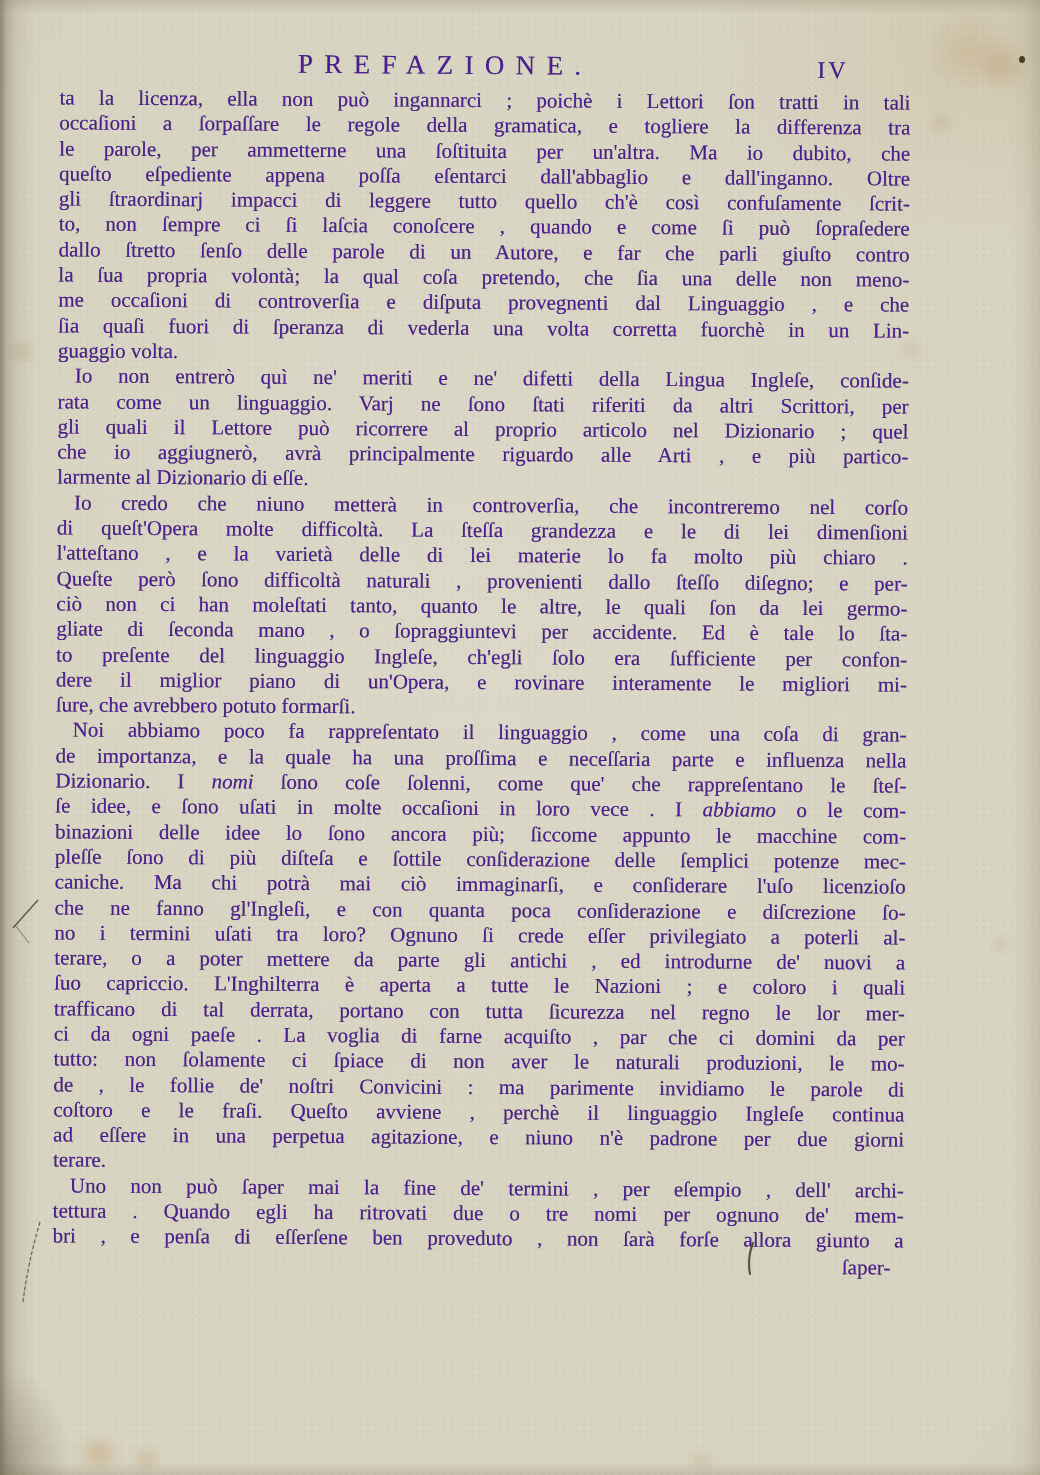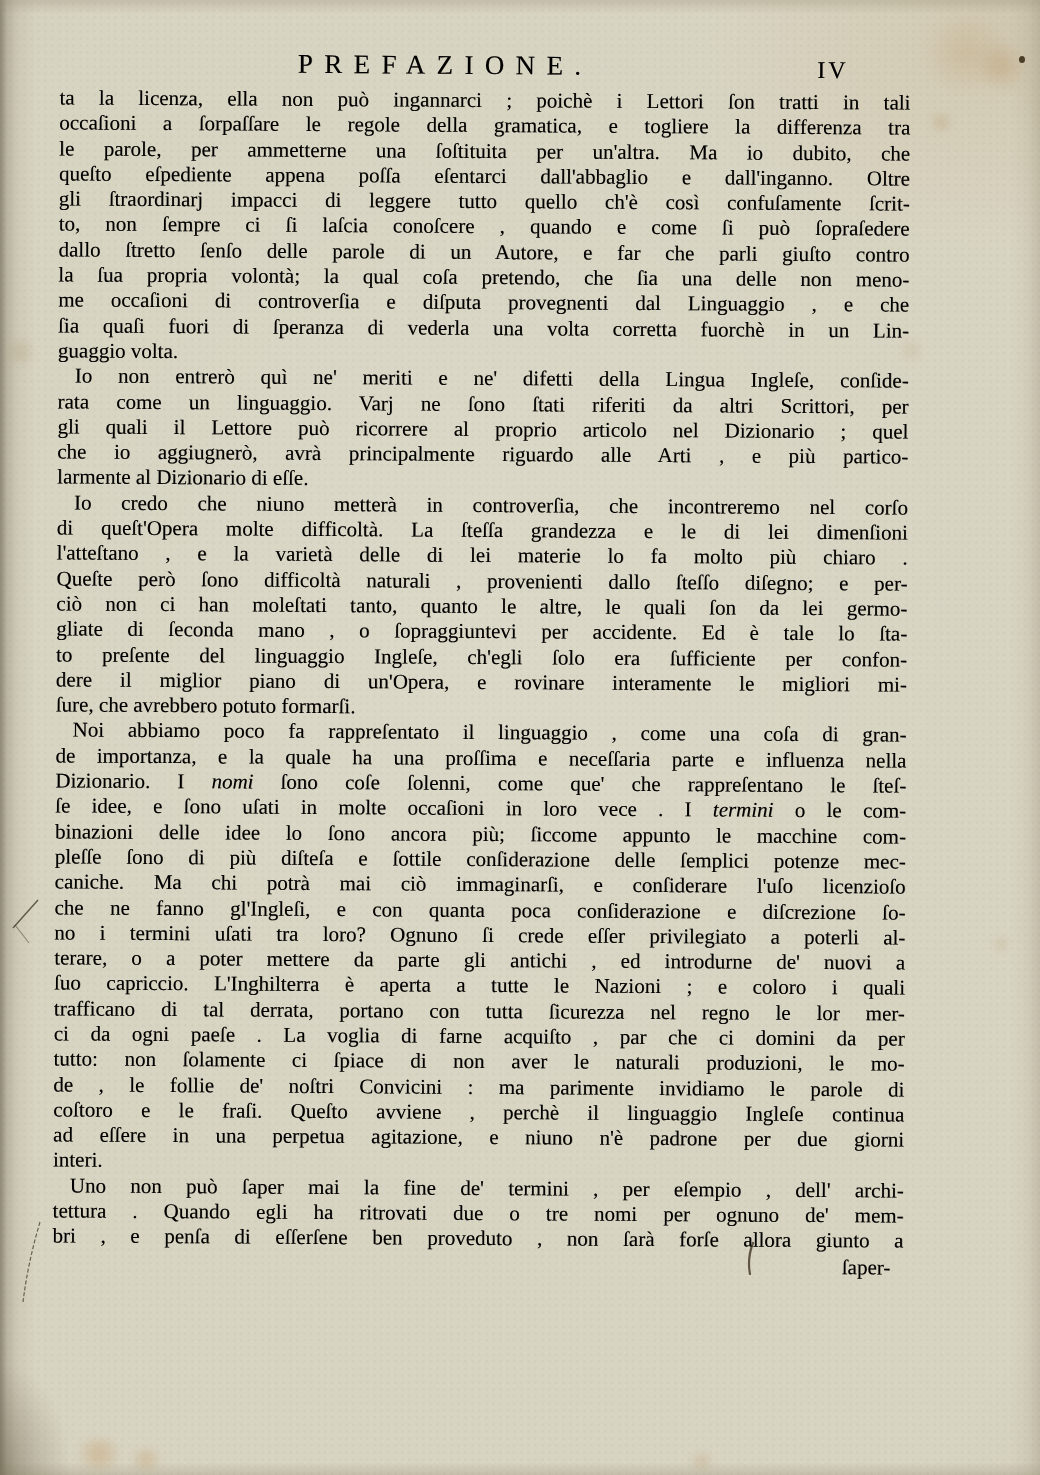--- a/index.html
+++ b/index.html
@@ -1,20 +1,20 @@
 <!DOCTYPE html>
 <html><head>
 <meta charset="utf-8">
 <style>
   html, body { margin:0; padding:0; }
   .page {
     position:relative; width:1040px; height:1475px; overflow:hidden;
     background-color:#d8d4c2;
     font-family:"Liberation Serif","DejaVu Serif",serif;
-    color:#000000;
+    color:#4c1d95;
   }
   .layer { position:absolute; inset:0; pointer-events:none; }
   .grain {
     background-image:
       radial-gradient(rgba(120,110,88,0.06) 1px, transparent 1.6px),
       radial-gradient(rgba(255,255,255,0.05) 1px, transparent 1.6px);
     background-size:7px 7px, 11px 11px;
     background-position:0 0, 3px 5px;
   }
   .vignette {
@@ -146,35 +146,35 @@
         <div class="line"><span>l'atteſtano , e la varietà delle di lei materie lo fa molto più chiaro .</span></div>
         <div class="line"><span>Queſte però ſono difficoltà naturali , provenienti dallo ſteſſo diſegno; e per-</span></div>
         <div class="line"><span>ciò non ci han moleſtati tanto, quanto le altre, le quali ſon da lei germo-</span></div>
         <div class="line"><span>gliate di ſeconda mano , o ſopraggiuntevi per accidente. Ed è tale lo ſta-</span></div>
         <div class="line"><span>to preſente del linguaggio Ingleſe, ch'egli ſolo era ſufficiente per confon-</span></div>
         <div class="line"><span>dere il miglior piano di un'Opera, e rovinare interamente le migliori mi-</span></div>
         <div class="line endpara"><span>ſure, che avrebbero potuto formarſi.</span></div>
         <div class="line indent"><span>Noi abbiamo poco fa rappreſentato il linguaggio , come una coſa di gran-</span></div>
         <div class="line"><span>de importanza, e la quale ha una proſſima e neceſſaria parte e influenza nella</span></div>
         <div class="line"><span>Dizionario. I </span><i>nomi</i><span> ſono coſe ſolenni, come que' che rappreſentano le ſteſ-</span></div>
-        <div class="line"><span>ſe idee, e ſono uſati in molte occaſioni in loro vece . I </span><i>termini</i><span> o le com-</span></div>
+        <div class="line"><span>ſe idee, e ſono uſati in molte occaſioni in loro vece . I </span><i>abbiamo</i><span> o le com-</span></div>
         <div class="line"><span>binazioni delle idee lo ſono ancora più; ſiccome appunto le macchine com-</span></div>
         <div class="line"><span>pleſſe ſono di più diſteſa e ſottile conſiderazione delle ſemplici potenze mec-</span></div>
         <div class="line"><span>caniche. Ma chi potrà mai ciò immaginarſi, e conſiderare l'uſo licenzioſo</span></div>
         <div class="line"><span>che ne fanno gl'Ingleſi, e con quanta poca conſiderazione e diſcrezione ſo-</span></div>
         <div class="line"><span>no i termini uſati tra loro? Ognuno ſi crede eſſer privilegiato a poterli al-</span></div>
         <div class="line"><span>terare, o a poter mettere da parte gli antichi , ed introdurne de' nuovi a</span></div>
         <div class="line"><span>ſuo capriccio. L'Inghilterra è aperta a tutte le Nazioni ; e coloro i quali</span></div>
         <div class="line"><span>trafficano di tal derrata, portano con tutta ſicurezza nel regno le lor mer-</span></div>
         <div class="line"><span>ci da ogni paeſe . La voglia di farne acquiſto , par che ci domini da per</span></div>
         <div class="line"><span>tutto: non ſolamente ci ſpiace di non aver le naturali produzioni, le mo-</span></div>
         <div class="line"><span>de , le follie de' noſtri Convicini : ma parimente invidiamo le parole di</span></div>
         <div class="line"><span>coſtoro e le fraſi. Queſto avviene , perchè il linguaggio Ingleſe continua</span></div>
         <div class="line"><span>ad eſſere in una perpetua agitazione, e niuno n'è padrone per due giorni</span></div>
-        <div class="line endpara"><span>interi.</span></div>
+        <div class="line endpara"><span>terare.</span></div>
         <div class="line indent"><span>Uno non può ſaper mai la fine de' termini , per eſempio , dell' archi-</span></div>
         <div class="line"><span>tettura . Quando egli ha ritrovati due o tre nomi per ognuno de' mem-</span></div>
         <div class="line"><span>bri , e penſa di eſſerſene ben proveduto , non ſarà forſe allora giunto a</span></div>
       </div>
     <div class="catchword-row">ſaper-</div>
   </div>
 
 </div>
 
 </body></html>

